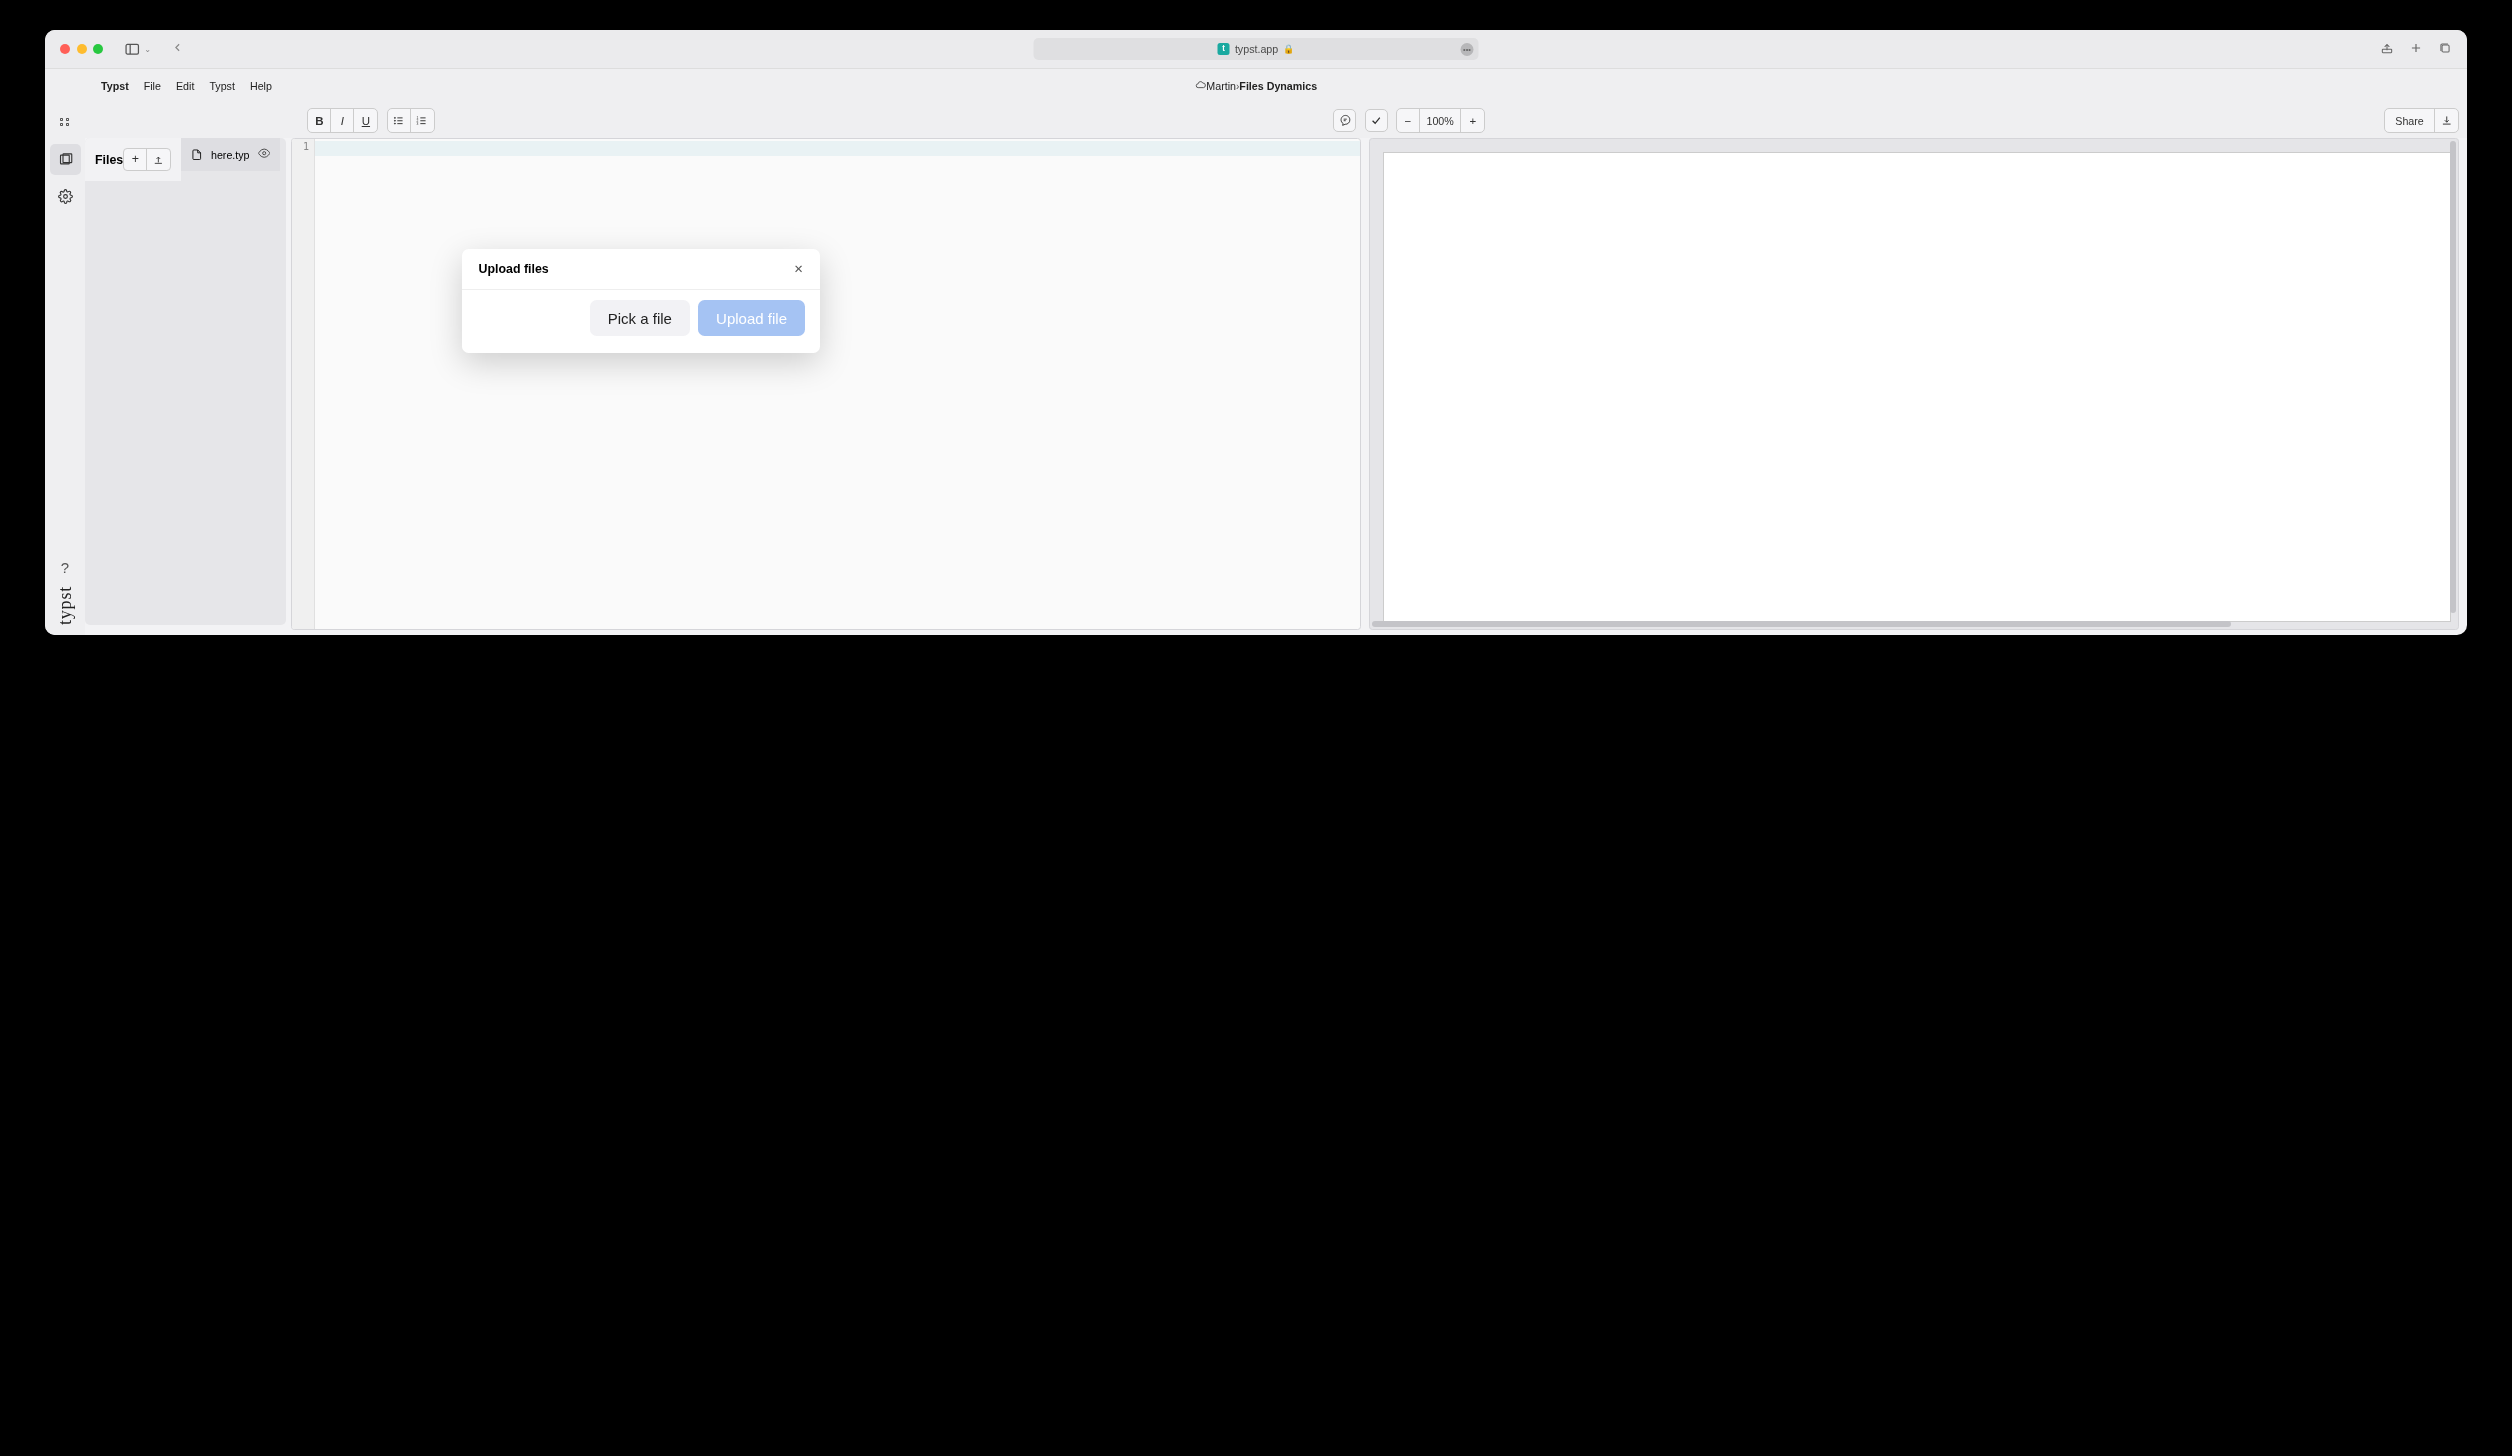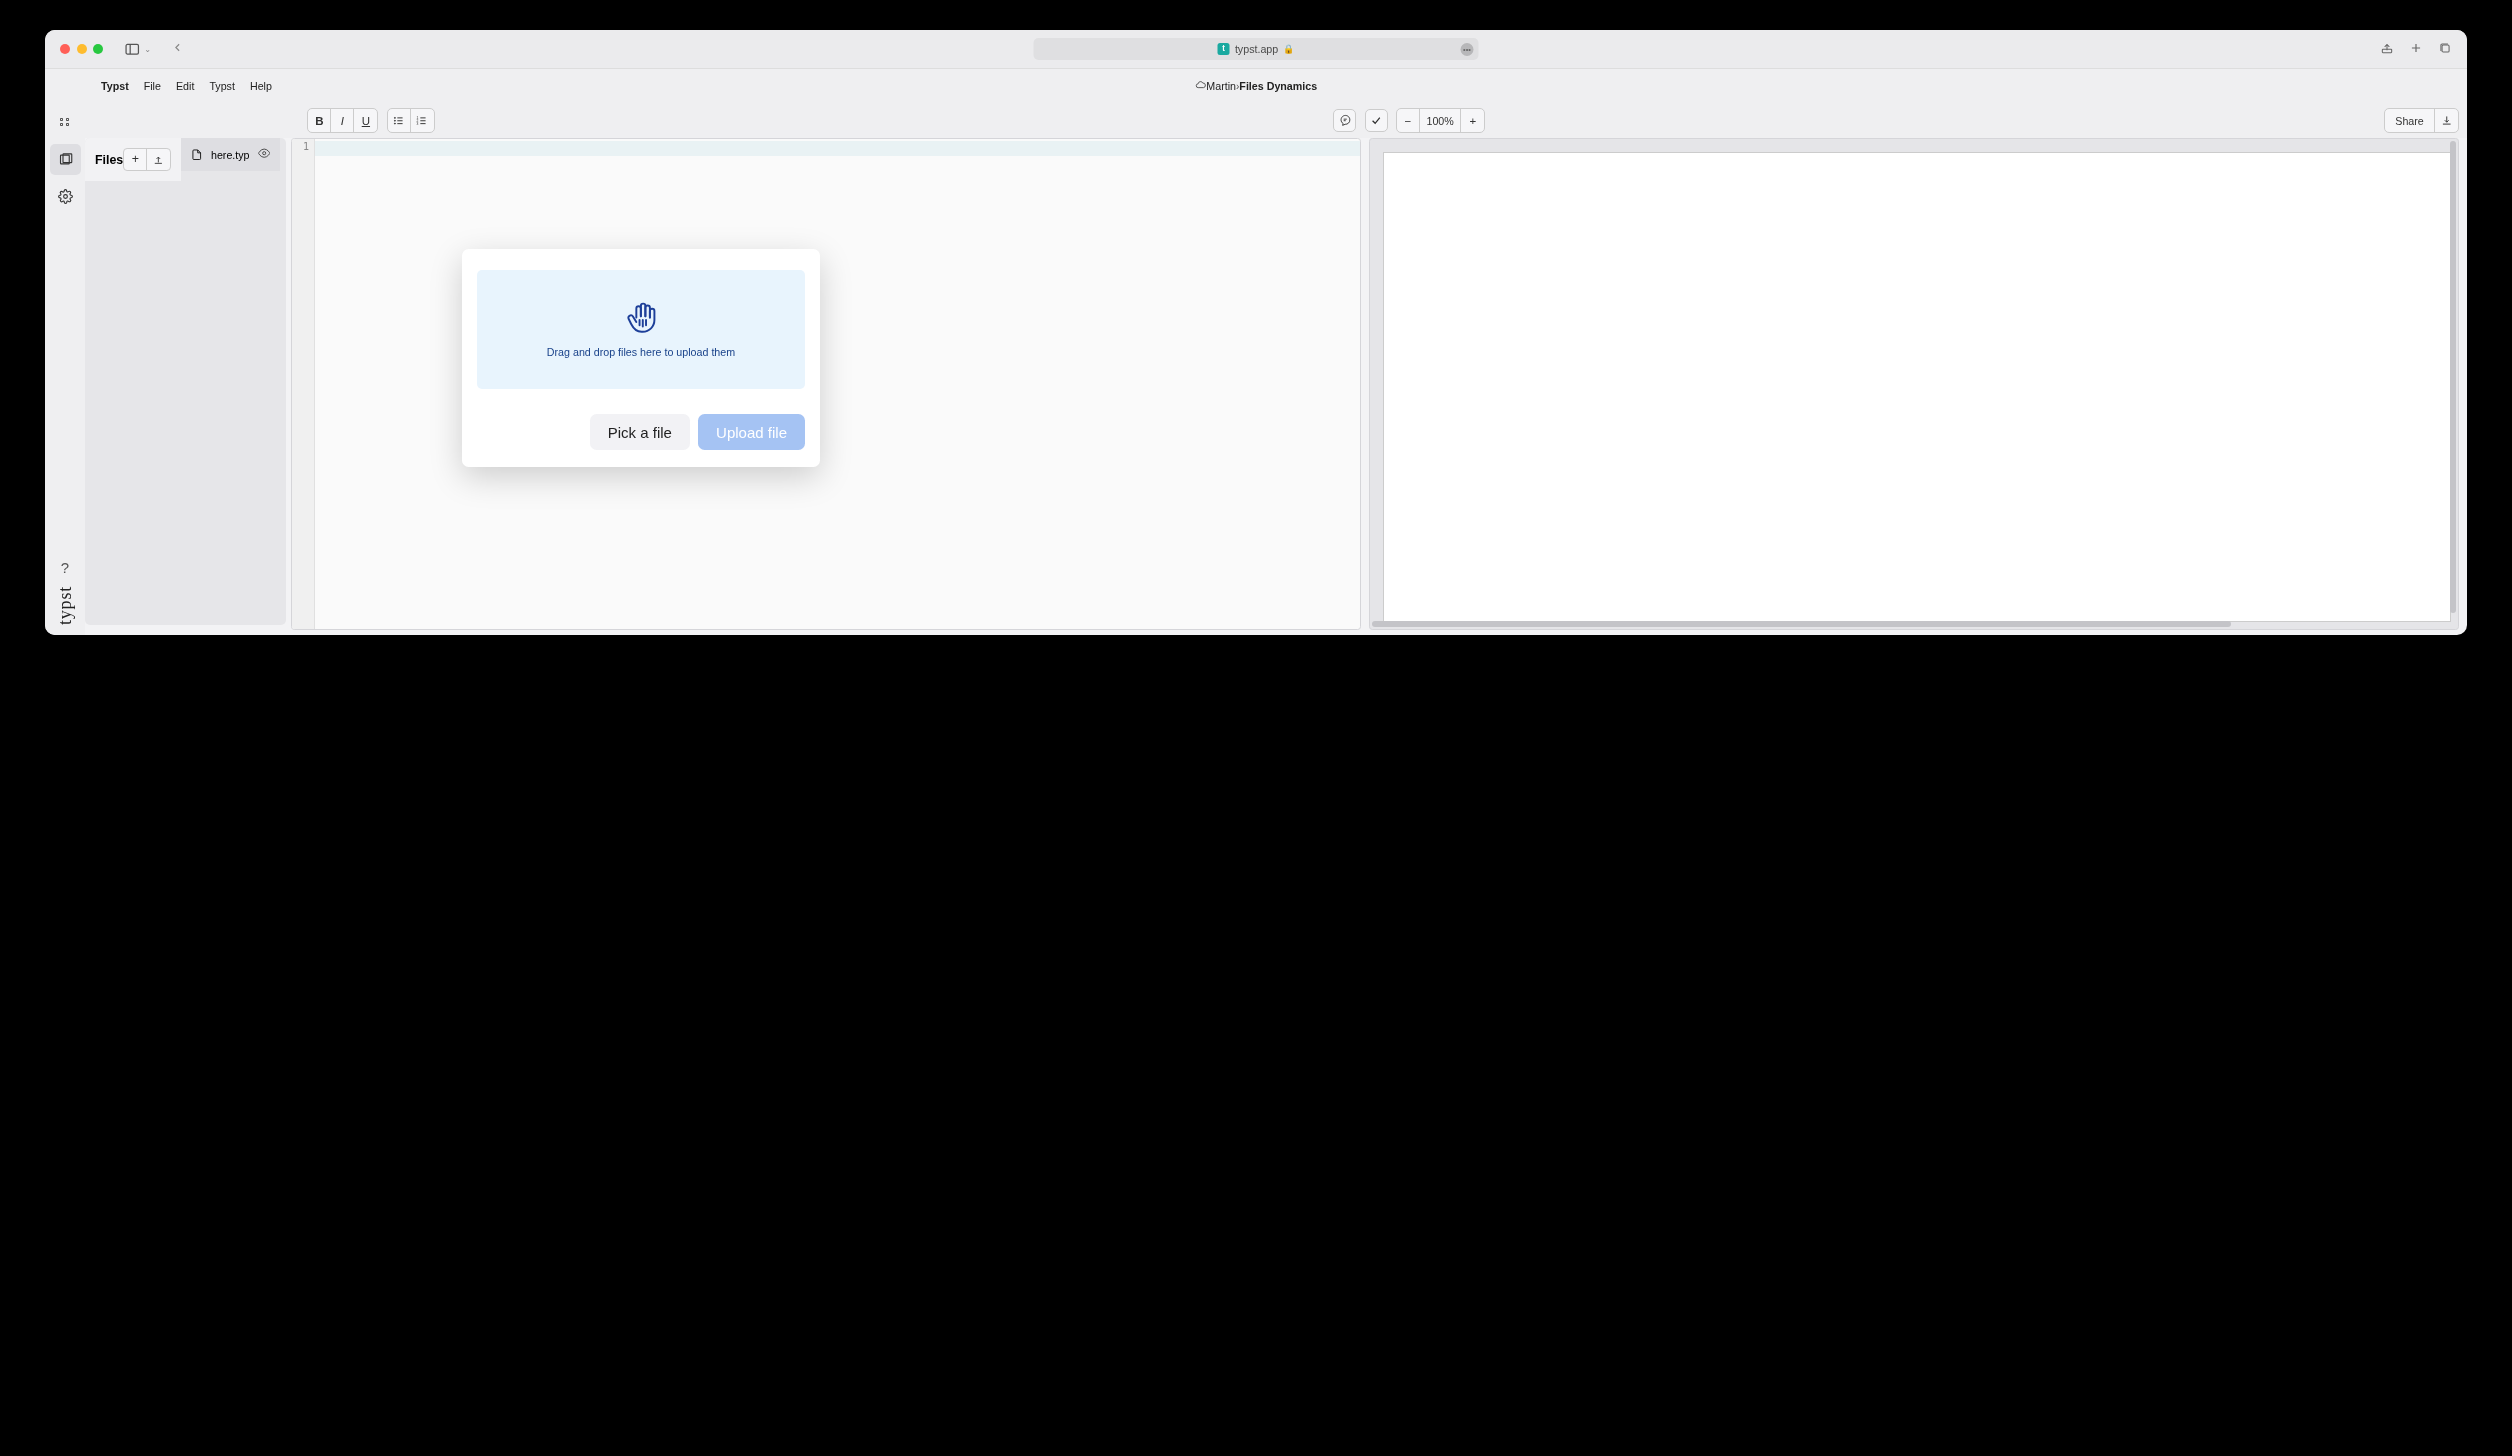--- a/index.html
+++ b/index.html
@@ -530,33 +530,23 @@
             <div class="preview-scrollbar-x">
               <div class="preview-thumb-x"></div>
             </div>
           </div>
         </div>
       </div>
     </div>
   </div>
 
   <div class="modal">
-    <div class="modal-body">
-      <div class="dropzone">
-        <svg viewBox="0 0 48 52" fill="none" stroke="#1d3f99" stroke-width="3" stroke-linecap="round" stroke-linejoin="round">
-          <path d="M16 26V12c0-2 1.5-3.5 3.5-3.5S23 10 23 12v12"></path>
-          <path d="M23 24V8c0-2 1.5-3.5 3.5-3.5S30 6 30 8v16"></path>
-          <path d="M30 24V11c0-2 1.5-3.5 3.5-3.5S37 9 37 11v15"></path>
-          <path d="M37 26V16c0-2 1.5-3.5 3.5-3.5S44 14 44 16v14c0 10-8 18-18 18h-2c-8 0-12-4-16-12l-4-8c-1-2 0-4 2-5s4 0 5 2l5 8"></path>
-          <line x1="21" y1="30" x2="21" y2="38"></line>
-          <line x1="26" y1="30" x2="26" y2="40"></line>
-          <line x1="31" y1="30" x2="31" y2="38"></line>
-        </svg>
-        <div class="dropzone-text">Drag and drop files here to upload them</div>
-      </div>
+    <div class="modal-header">
+      <span class="modal-title">Upload files</span>
+      <span class="modal-close">✕</span>
     </div>
     <div class="modal-footer">
       <button class="btn btn-secondary">Pick a file</button>
       <button class="btn btn-primary">Upload file</button>
     </div>
   </div>
 </div>
 
 
 </body></html>

